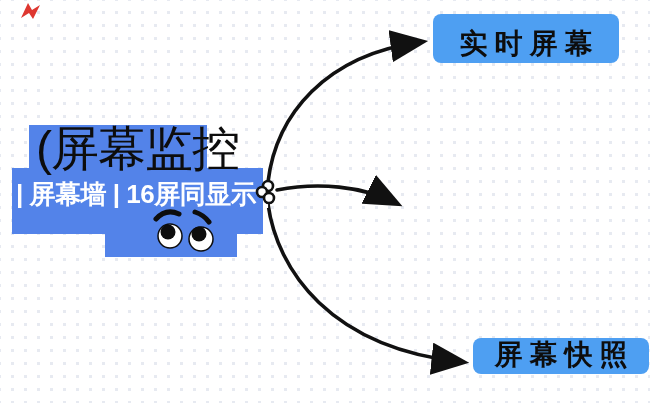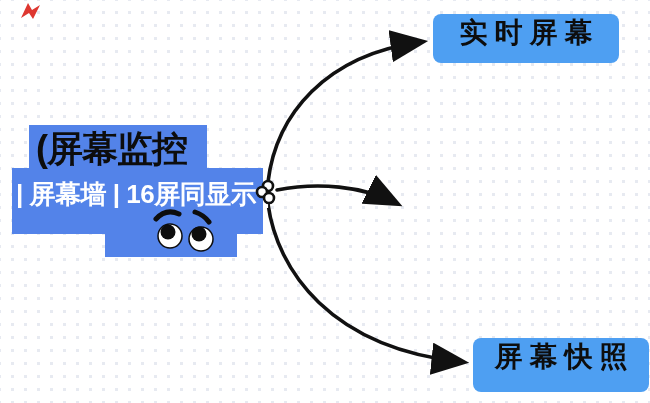--- a/index.html
+++ b/index.html
@@ -18,46 +18,46 @@
   .abs { position: absolute; }
 
   
   .slab { position: absolute; }
   #slab-top    { left: 29px;  top: 125px; width: 178px; height: 45px; }
   #slab-mid    { left: 12px;  top: 168px; width: 251px; height: 66px; }
   #slab-bottom { left: 105px; top: 233px; width: 132px; height: 24px; }
 
   #main-title {
     left: 36px; top: 128px; width: 175px; height: 42px;
-    font-size: 36px; font-weight: 700; line-height: 42px;
+    font-size: 48px; font-weight: 400; line-height: 42px;
     color: #0d0d0d; letter-spacing: -1px; white-space: nowrap;
   }
   #main-subtitle {
     left: 16px; top: 177px; width: 244px; height: 34px;
     font-size: 26px; font-weight: 800; line-height: 34px;
     color: #ffffff; text-align: center; white-space: nowrap;
     letter-spacing: -0.5px;
   }
 
   
   .branch-box {
     position: absolute;
     background: #4e9ff2;
     border-radius: 8px;
-    display: flex; align-items: flex-start; justify-content: center;
+    display: flex; align-items: flex-end; justify-content: center;
     color: #0d0d0d;
     font-family: "Liberation Serif", "DejaVu Serif", serif;
     font-weight: 700;
     font-size: 28px;
     letter-spacing: 7px;
     text-indent: 7px;
   }
   #branch-0 { left: 433px; top: 14px;  width: 186px; height: 49px; }
   #branch-1 { left: 400px; top: 183px; width: 184px; height: 49px; }
-  #branch-2 { left: 473px; top: 338px; width: 176px; height: 54px; }
+  #branch-2 { left: 473px; top: 338px; width: 176px; height: 36px; }
 
   svg { display: block; }
 </style>
 </head>
 <body>
 
 <div id="canvas">
 
   <svg class="abs" style="left:21px; top:3px;" width="22" height="17" viewBox="0 0 22 17">
     <polygon points="0,15 7,0 11,7 19,2 12,16 8,10" fill="#de3730"></polygon>

